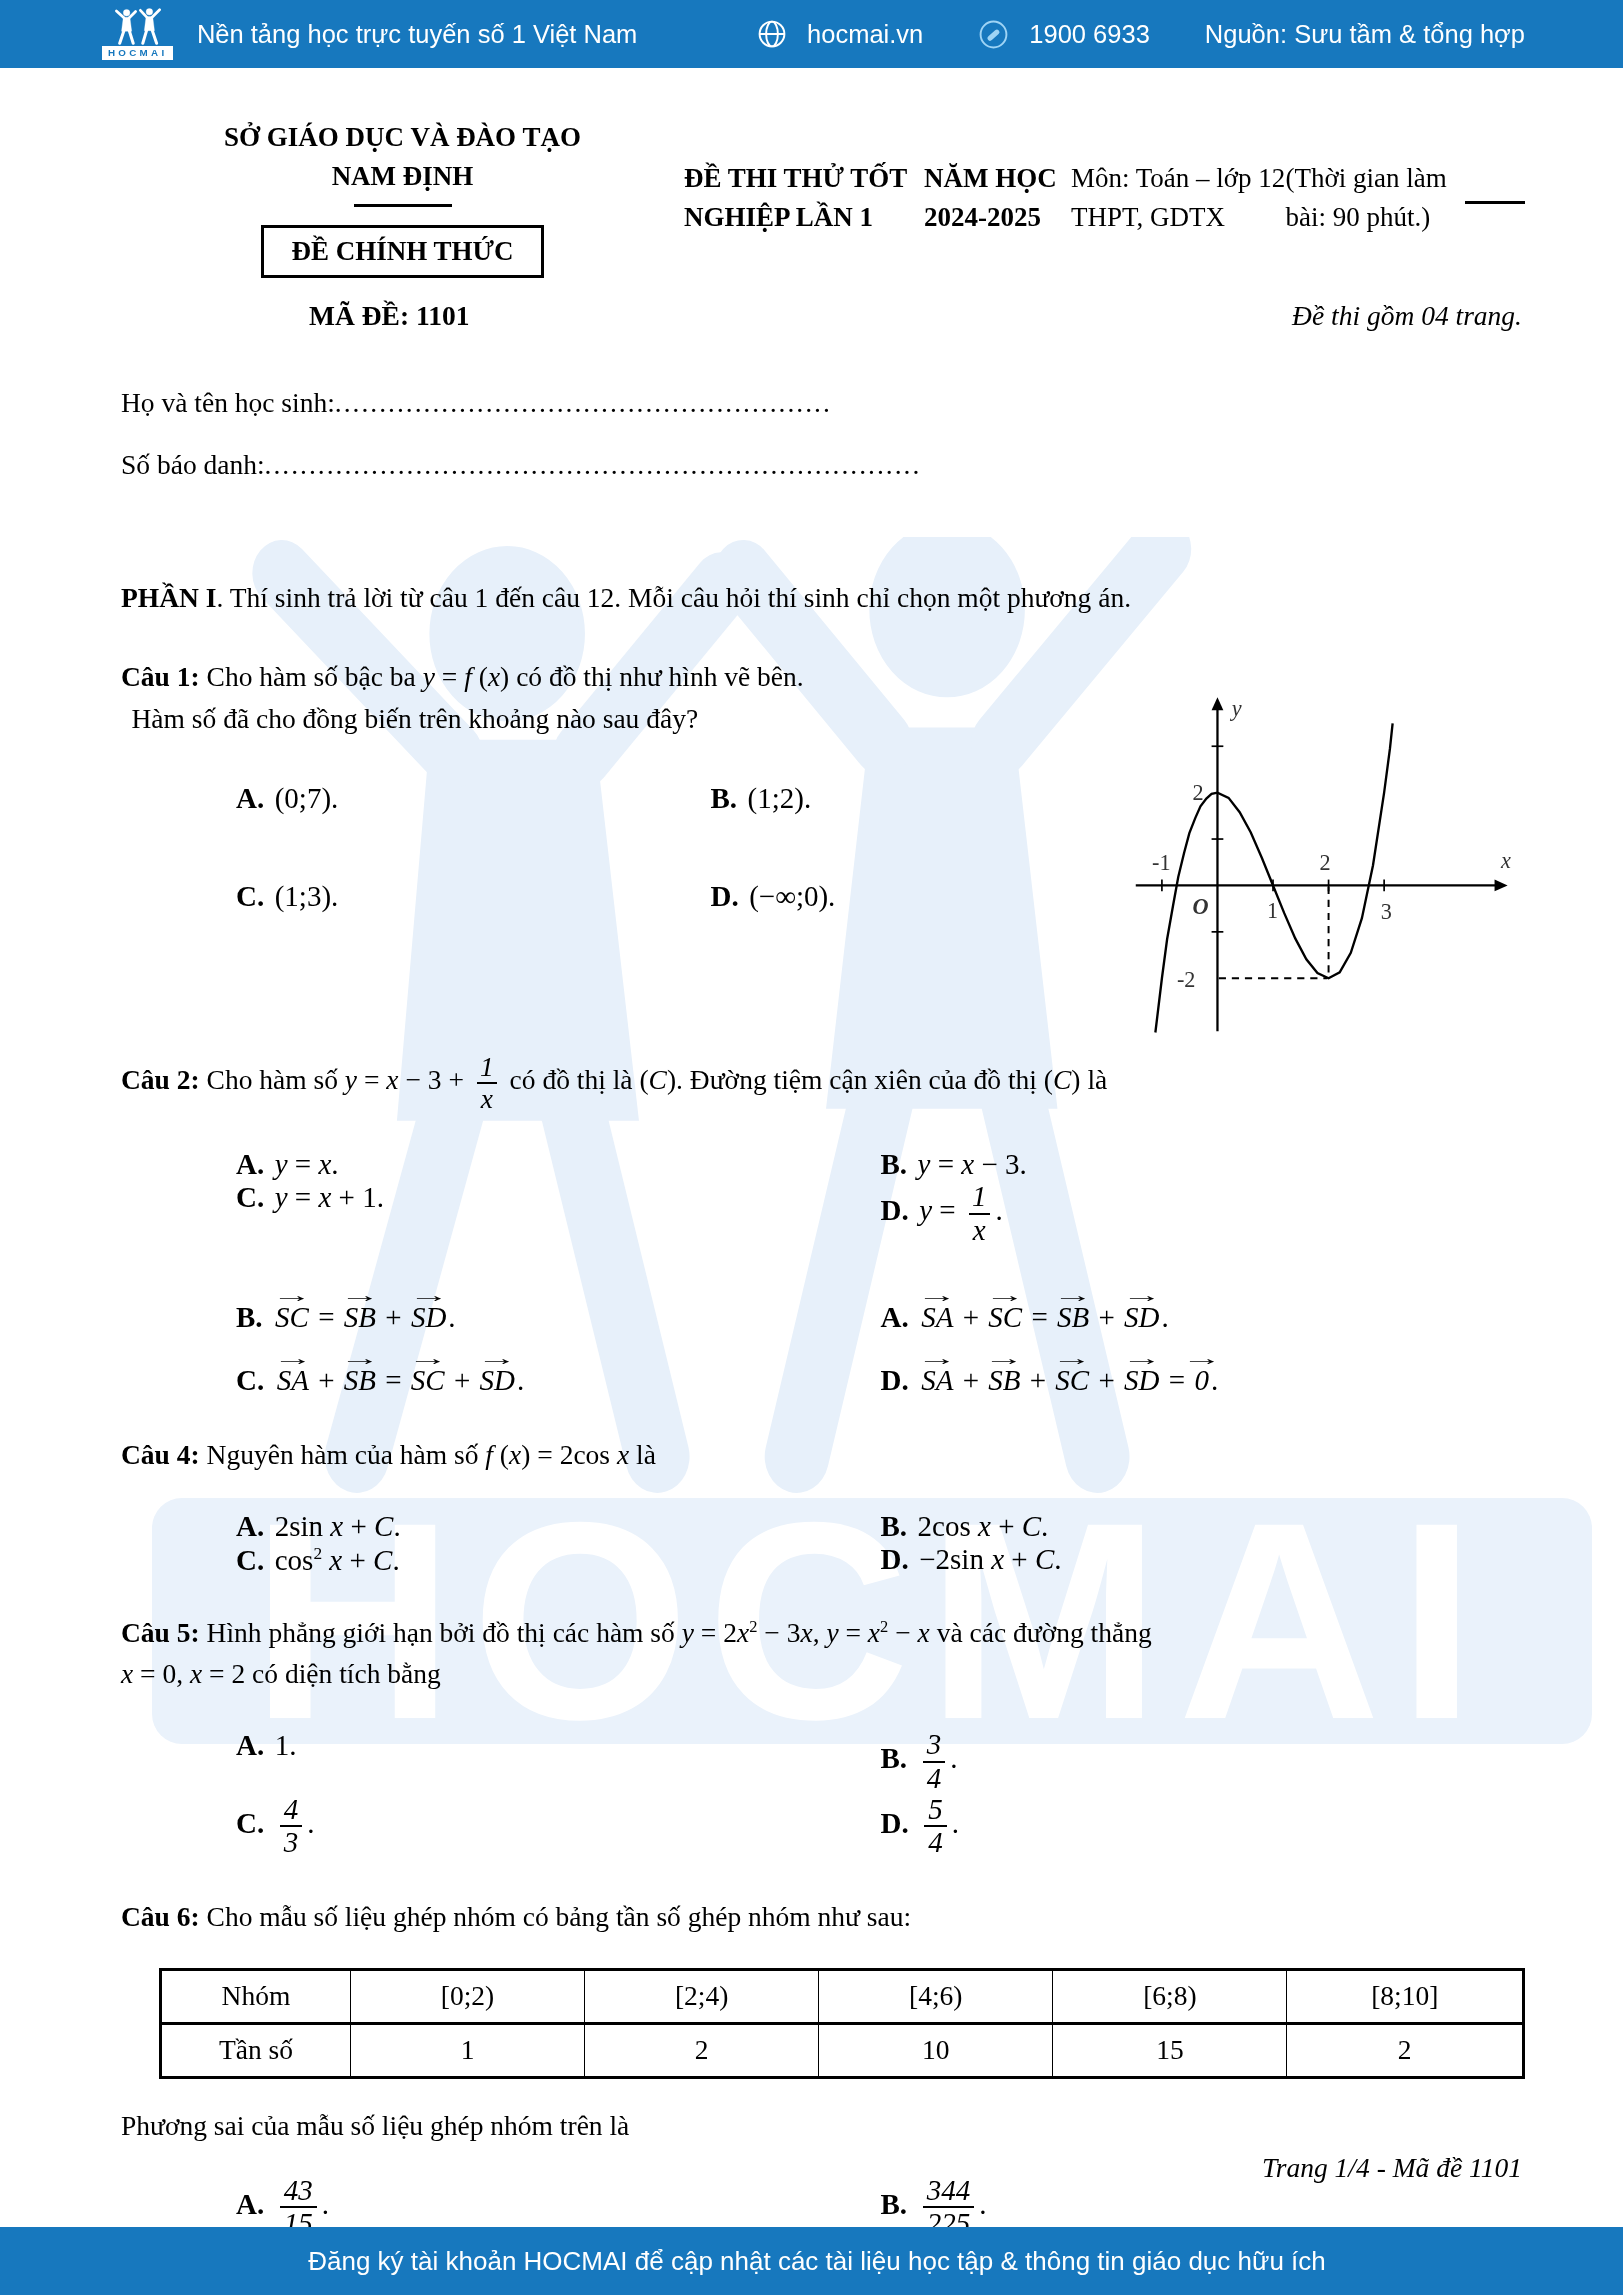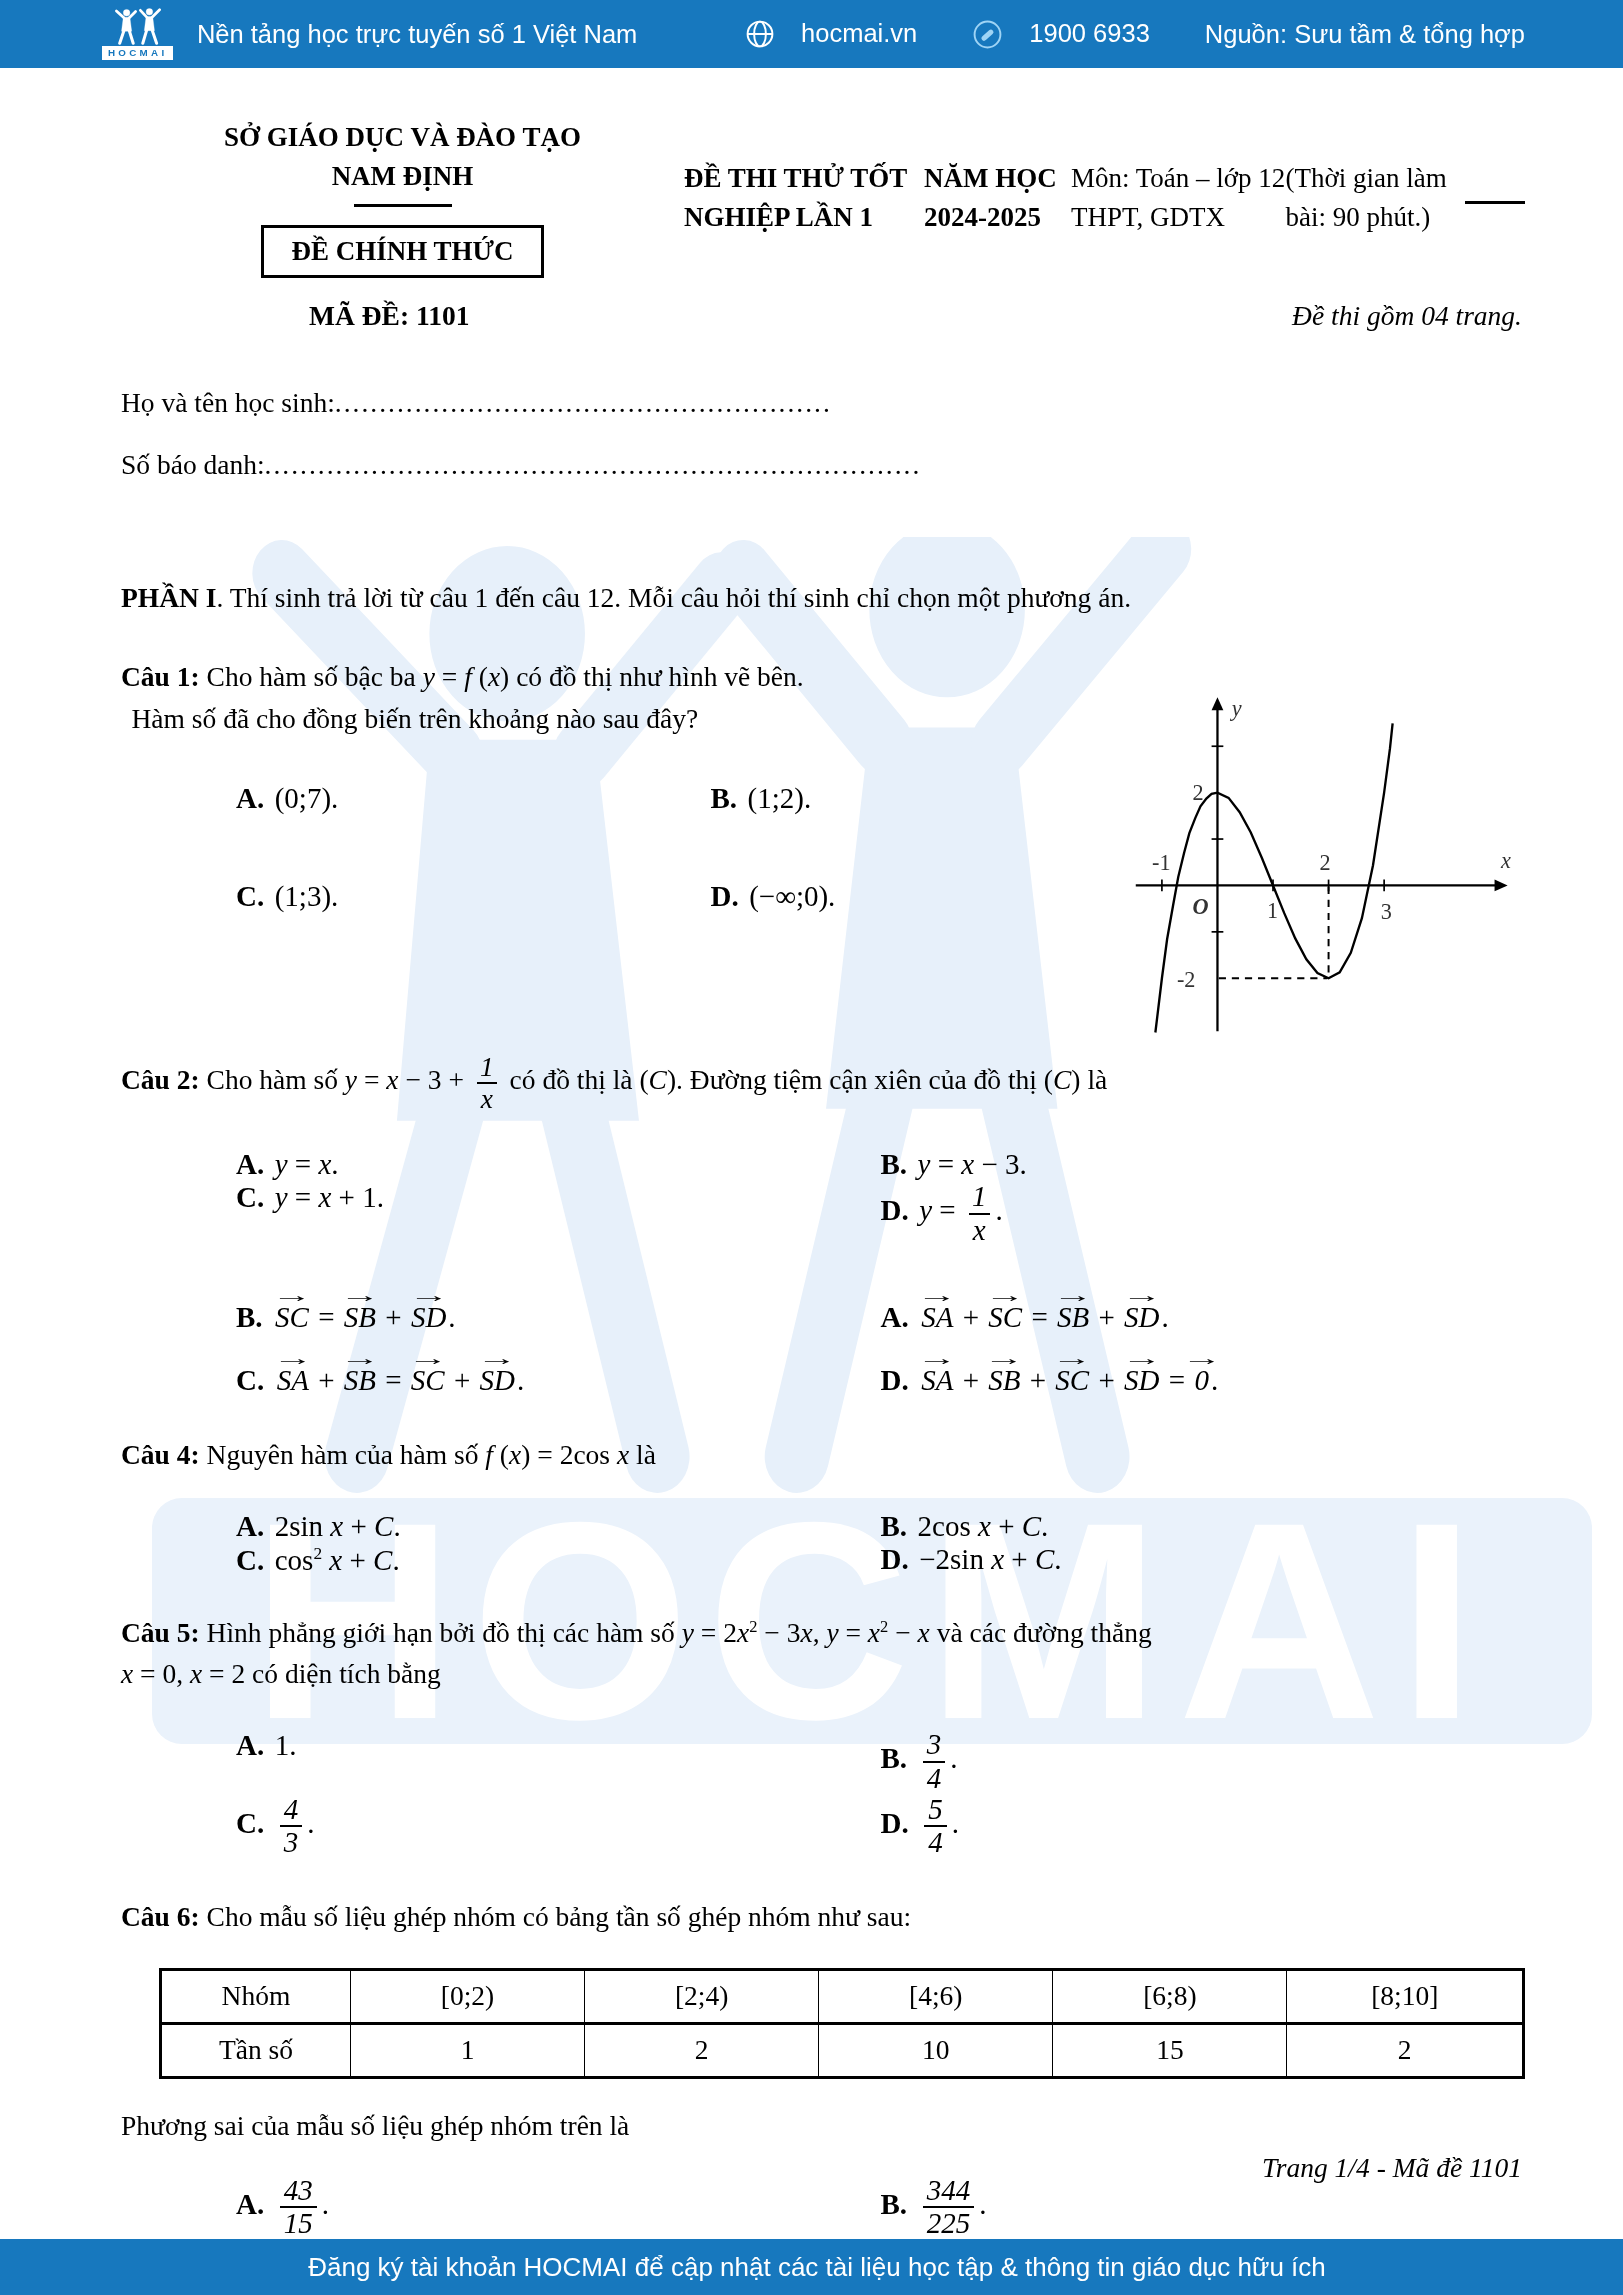--- a/index.html
+++ b/index.html
@@ -15,21 +15,21 @@
   .content{position:relative;z-index:1;}
   
   .topbar{position:absolute;top:0;left:0;right:0;height:68px;background:#1778be;
           display:flex;align-items:center;padding:0 98px 0 102px;box-sizing:border-box;
           font-family:"Liberation Sans","DejaVu Sans",sans-serif;color:#fff;z-index:2;}
   .logo{display:flex;flex-direction:column;align-items:center;margin-right:23.6px;}
   .logo-box{background:#fff;color:#1778be;font-weight:bold;font-size:9.8px;letter-spacing:3.3px;
             padding:2px 5.9px;line-height:1;margin-top:1.3px;}
   .tagline{font-size:25.5px;}
   .bar-right{margin-left:auto;display:flex;align-items:center;gap:55px;}
-  .bar-item{display:flex;gap:26px;font-size:25.5px;}
+  .bar-item{display:flex;align-items:center;gap:20px;font-size:25.5px;}
   
   .head{display:flex;margin-top:50px;}
   .head-left{margin-left:121px;width:563px;display:flex;flex-direction:column;align-items:center;}
   .head-right{flex:1;display:flex;flex-direction:row;align-items:center;padding-right:98px;}
   .hb{font-weight:bold;font-size:27px;line-height:1.45;}
   .hn{font-size:27px;line-height:1.45;}
   .rule{width:98px;border-top:3.9px solid #000;margin:7.9px 0 13px;}
   .rule2{width:105px;border-top:3.9px solid #000;margin-top:9.2px;}
   .official-box{border:3.3px solid #000;padding:7.9px 27.5px;font-weight:bold;font-size:27px;margin-top:5.2px;}
   .code-row{display:flex;align-items:baseline;margin-top:22px;}
@@ -71,21 +71,21 @@
   .graph text{font-family:"Liberation Serif","DejaVu Serif",serif;font-size:34px;fill:#333;}
   .graph .it{font-style:italic;}
   
   .freq-table{border-collapse:collapse;margin:30px 0 0 38px;border:3.3px solid #000;}
   .freq-table td{border:1.3px solid #000;text-align:center;font-size:27.5px;height:51px;padding:0 6.5px;}
   .freq-table tr:first-child td{border-bottom:3.3px solid #000;}
   .freq-table .c0{width:187px;}
   .freq-table .cg{width:239px;}
   
   .page-num{position:absolute;right:101px;top:2152px;font-style:italic;font-size:27.5px;z-index:1;}
-  .banner{position:absolute;left:0;right:0;bottom:0;height:56px;background:#1778be;
+  .banner{position:absolute;left:0;right:0;bottom:0;height:68px;background:#1778be;
           display:flex;align-items:center;justify-content:center;z-index:2;
           font-family:"Liberation Sans","DejaVu Sans",sans-serif;color:#fff;font-size:26px;padding-left:11px;}
 </style>
 </head>
 <body>
 
 <div class="page">
 
   <svg class="wm wm-fig" viewBox="0 0 200 160" preserveAspectRatio="none">
     <g fill="#e7f0fa" stroke="#e7f0fa">

